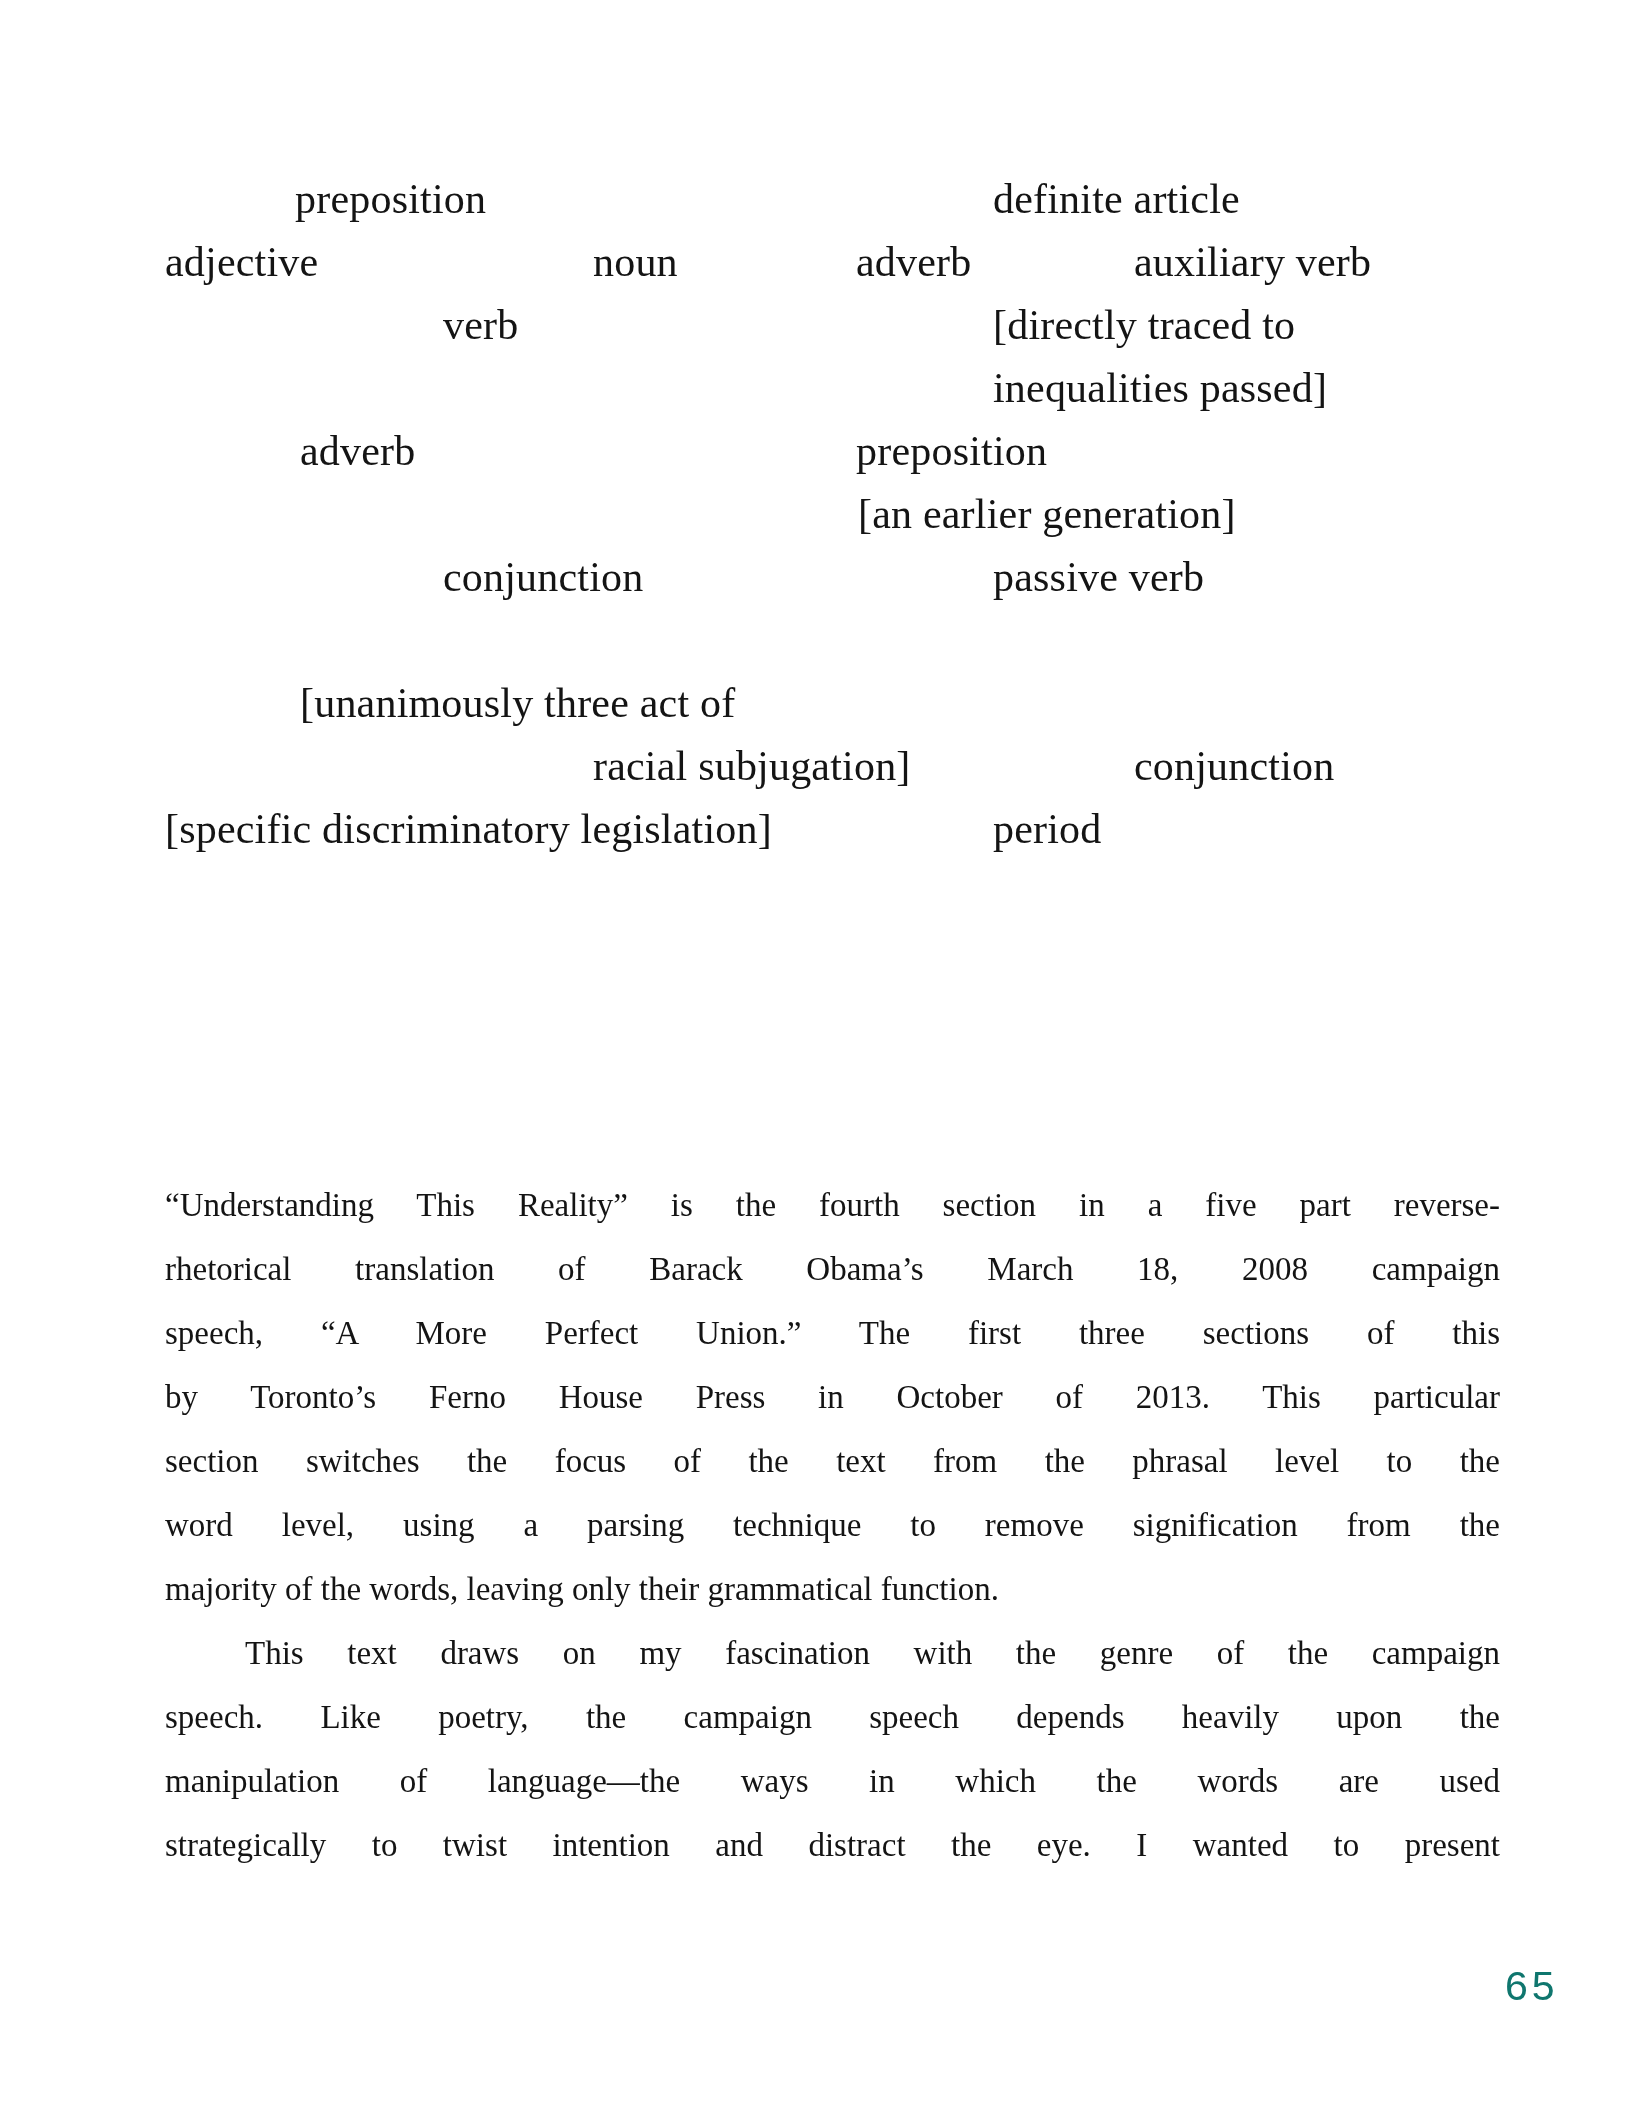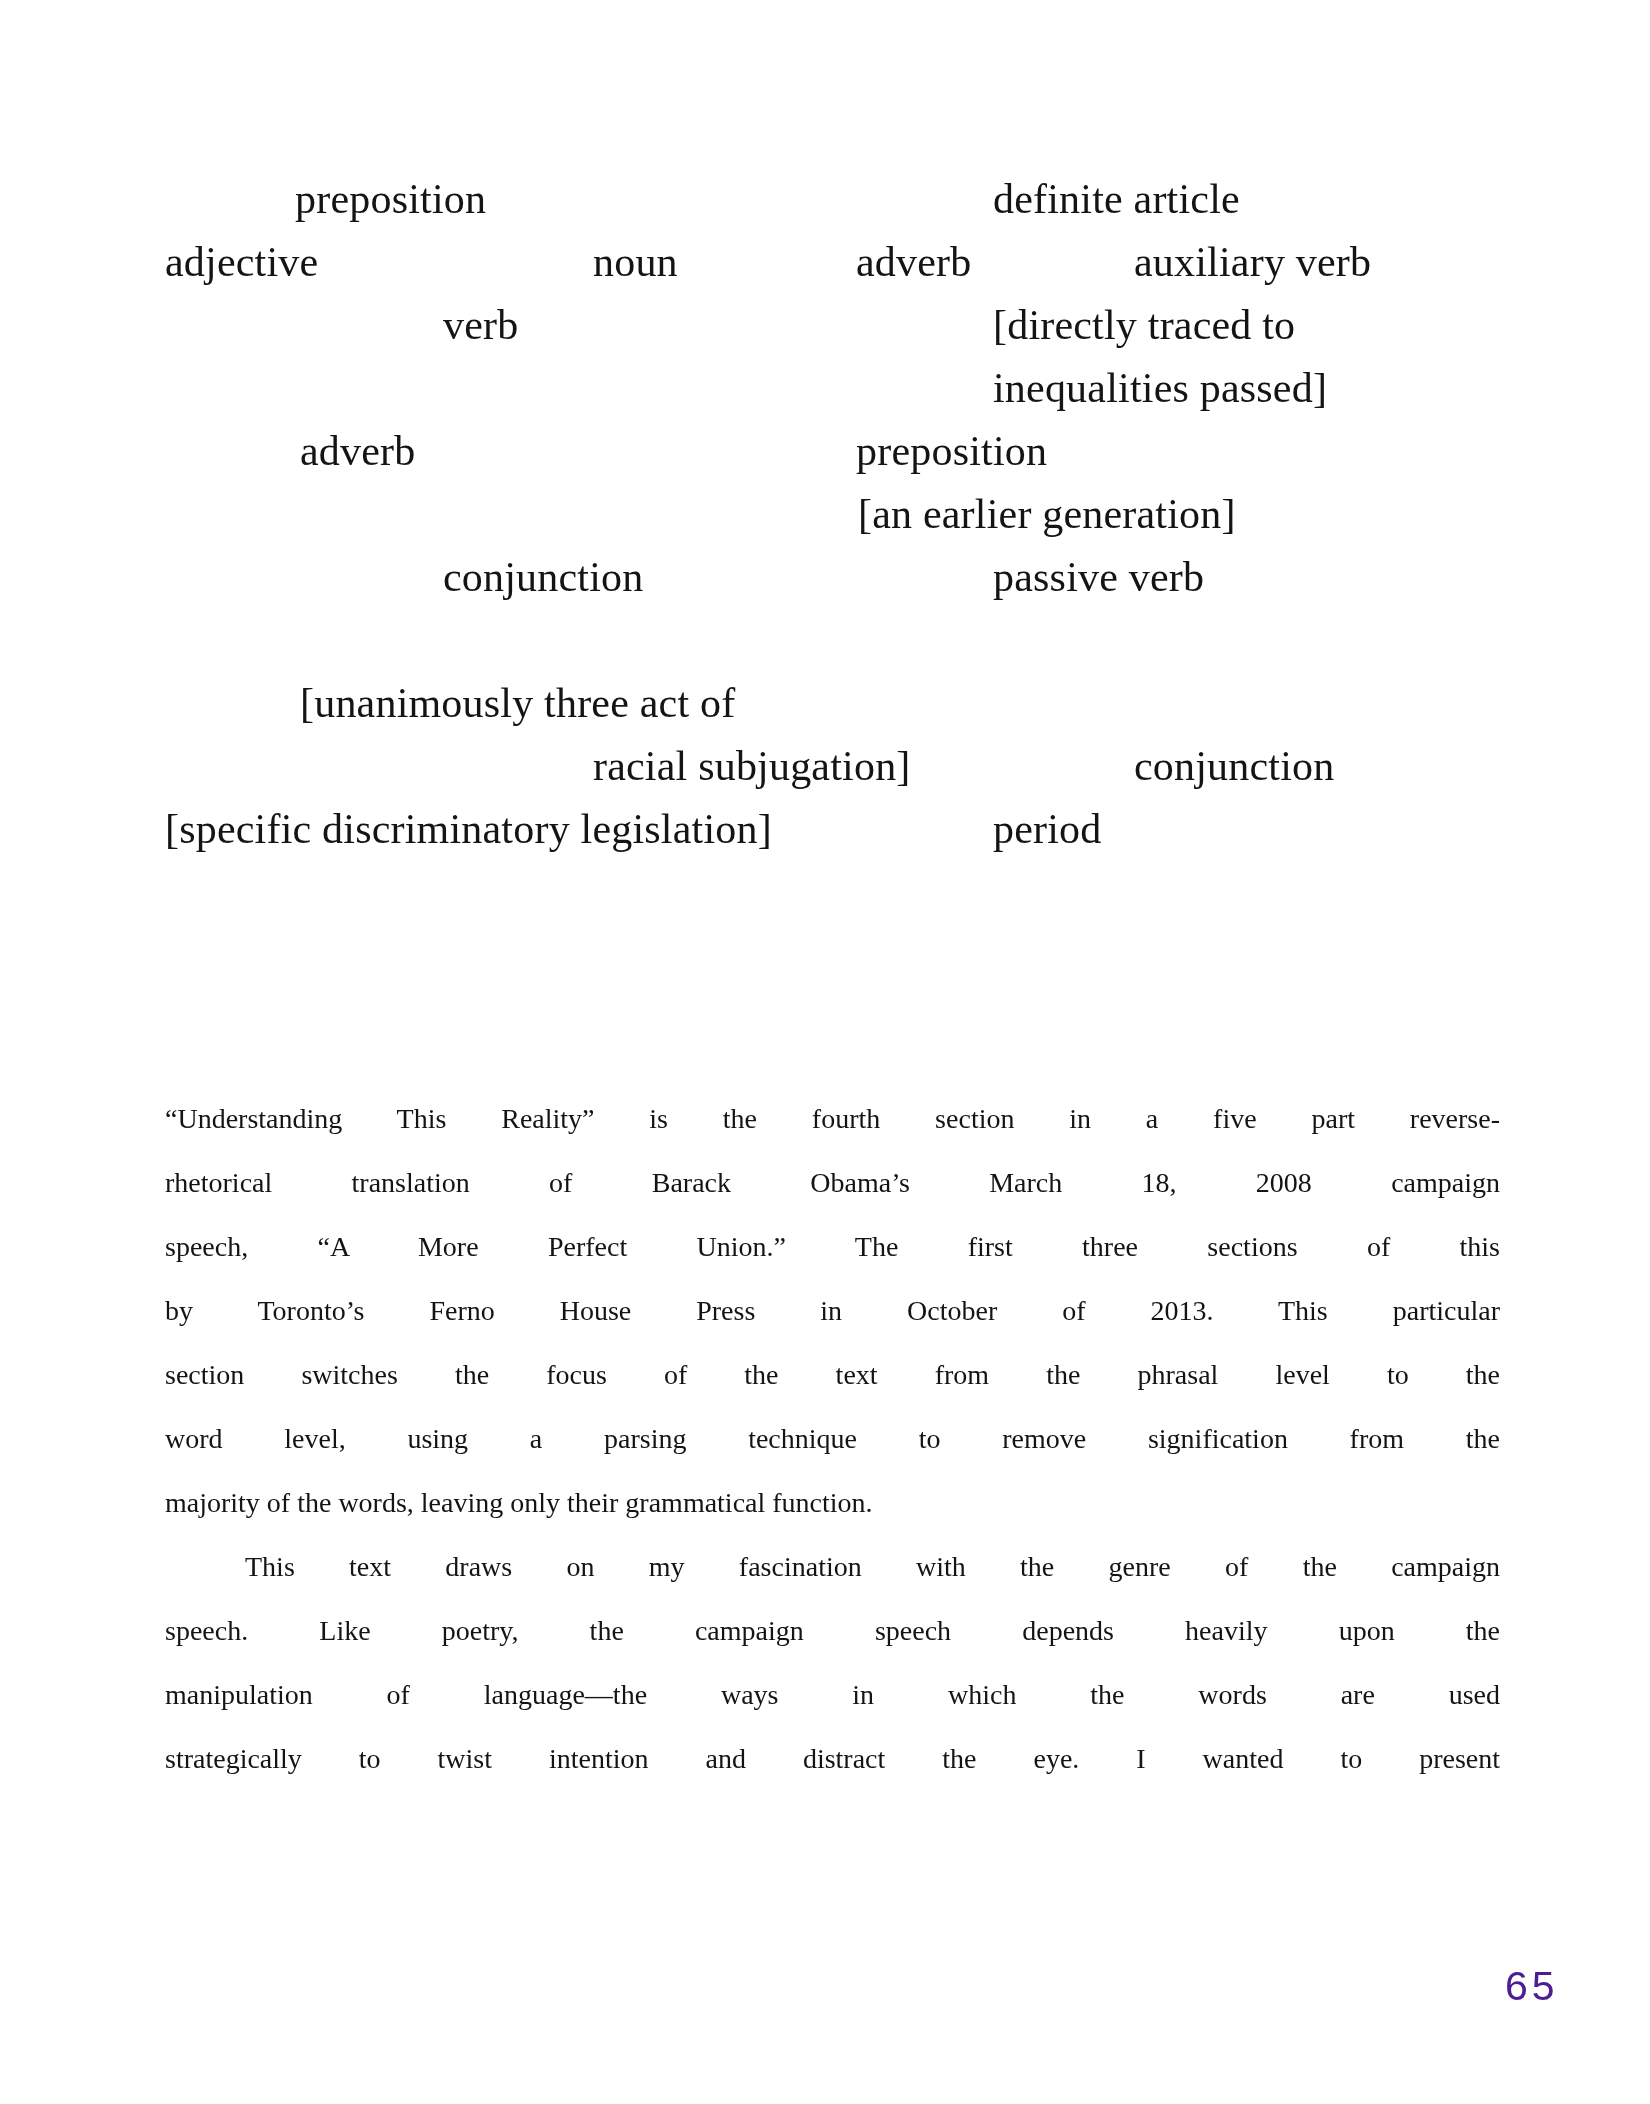--- a/index.html
+++ b/index.html
@@ -18,44 +18,44 @@
   .pw {
     position: absolute;
     line-height: 1;
     white-space: pre;
     letter-spacing: 0.2px;
   }
 
   
   .prose {
     position: absolute;
-    left: 165px; top: 1087px;
+    left: 165px; top: 1173px;
     width: 1335px;
-    font-size: 28px;
+    font-size: 33px;
     line-height: 64px;
     font-variant-numeric: oldstyle-nums;
   }
   .pl {
     text-align: justify;
     text-align-last: justify;
     white-space: normal;
   }
   .pl.lastline { text-align-last: left; }
   .pl.indent { text-indent: 80px; }
   .it { font-style: italic; }
 
   
   .pagenum {
     position: absolute;
     left: 1505px; top: 1966px;
     font-family: "Liberation Sans", "DejaVu Sans", sans-serif;
     font-size: 41px;
     line-height: 1;
     letter-spacing: 4px;
-    color: #4c1d95;
+    color: #0f766e;
   }
 </style>
 </head>
 <body>
 
 <div class="page">
 
   <div class="poem">
     <span class="pw" style="left:295px;  top:178px">preposition</span>
     <span class="pw" style="left:993px;  top:178px">definite article</span>

